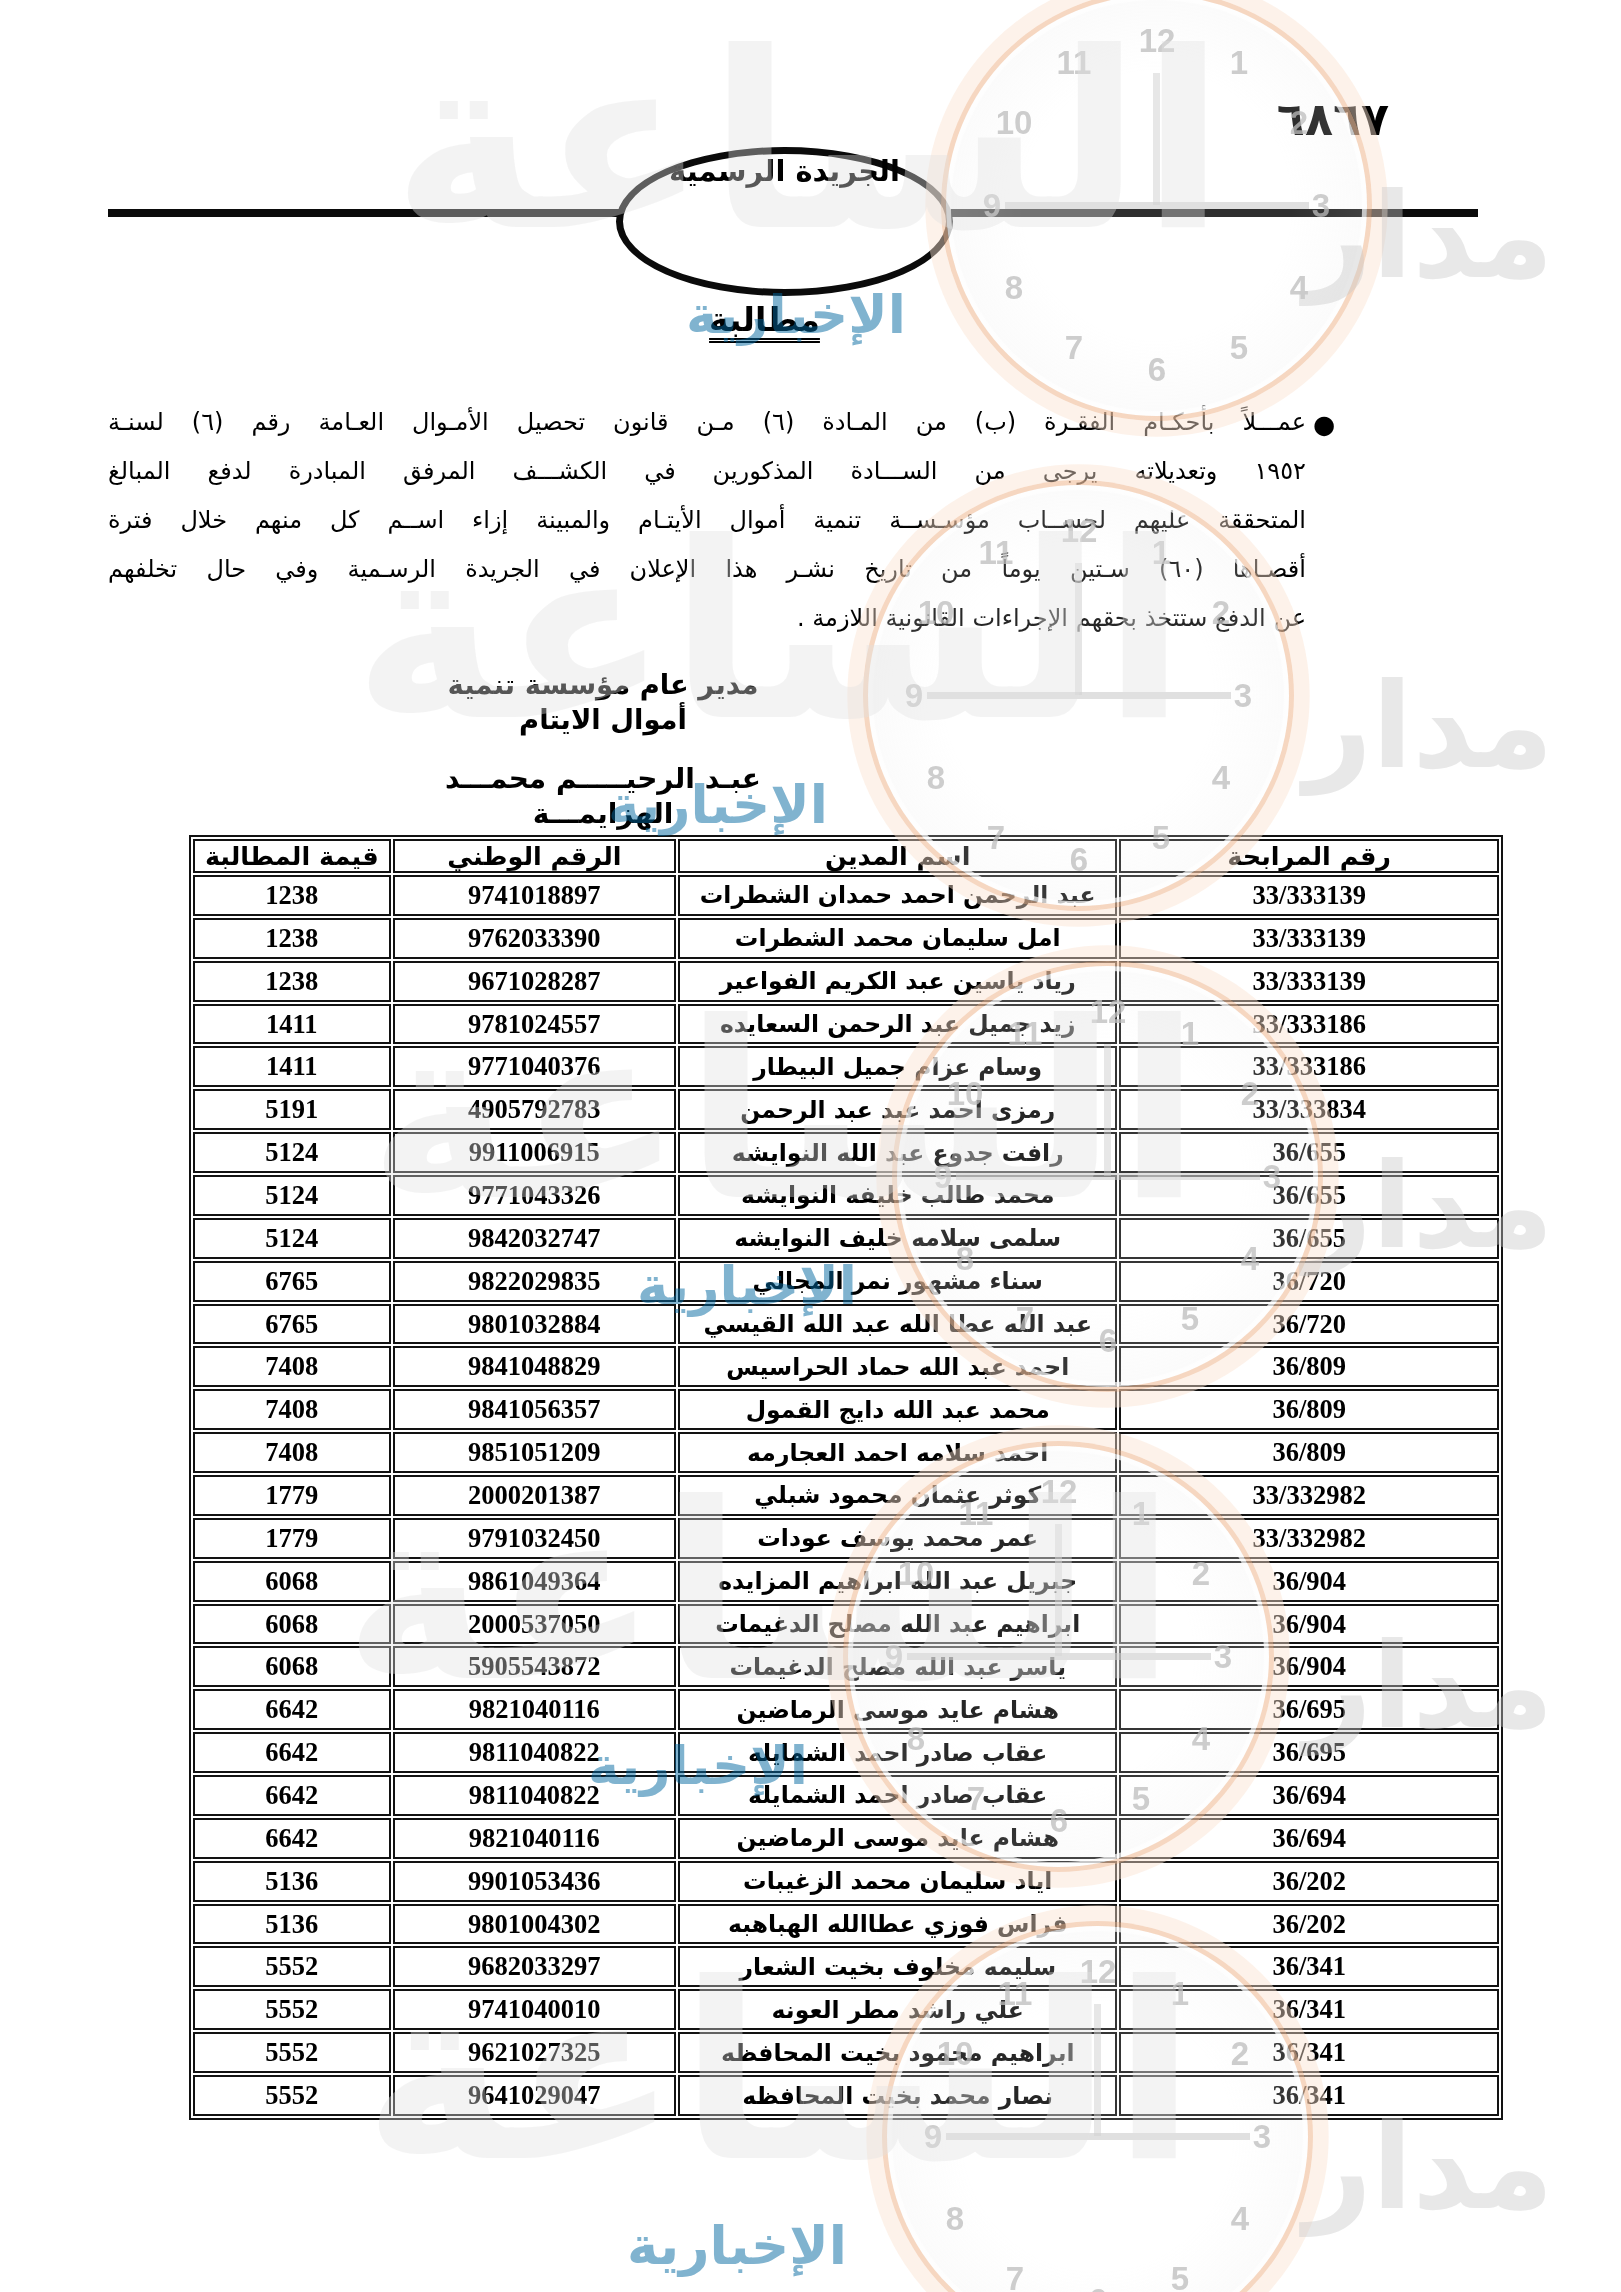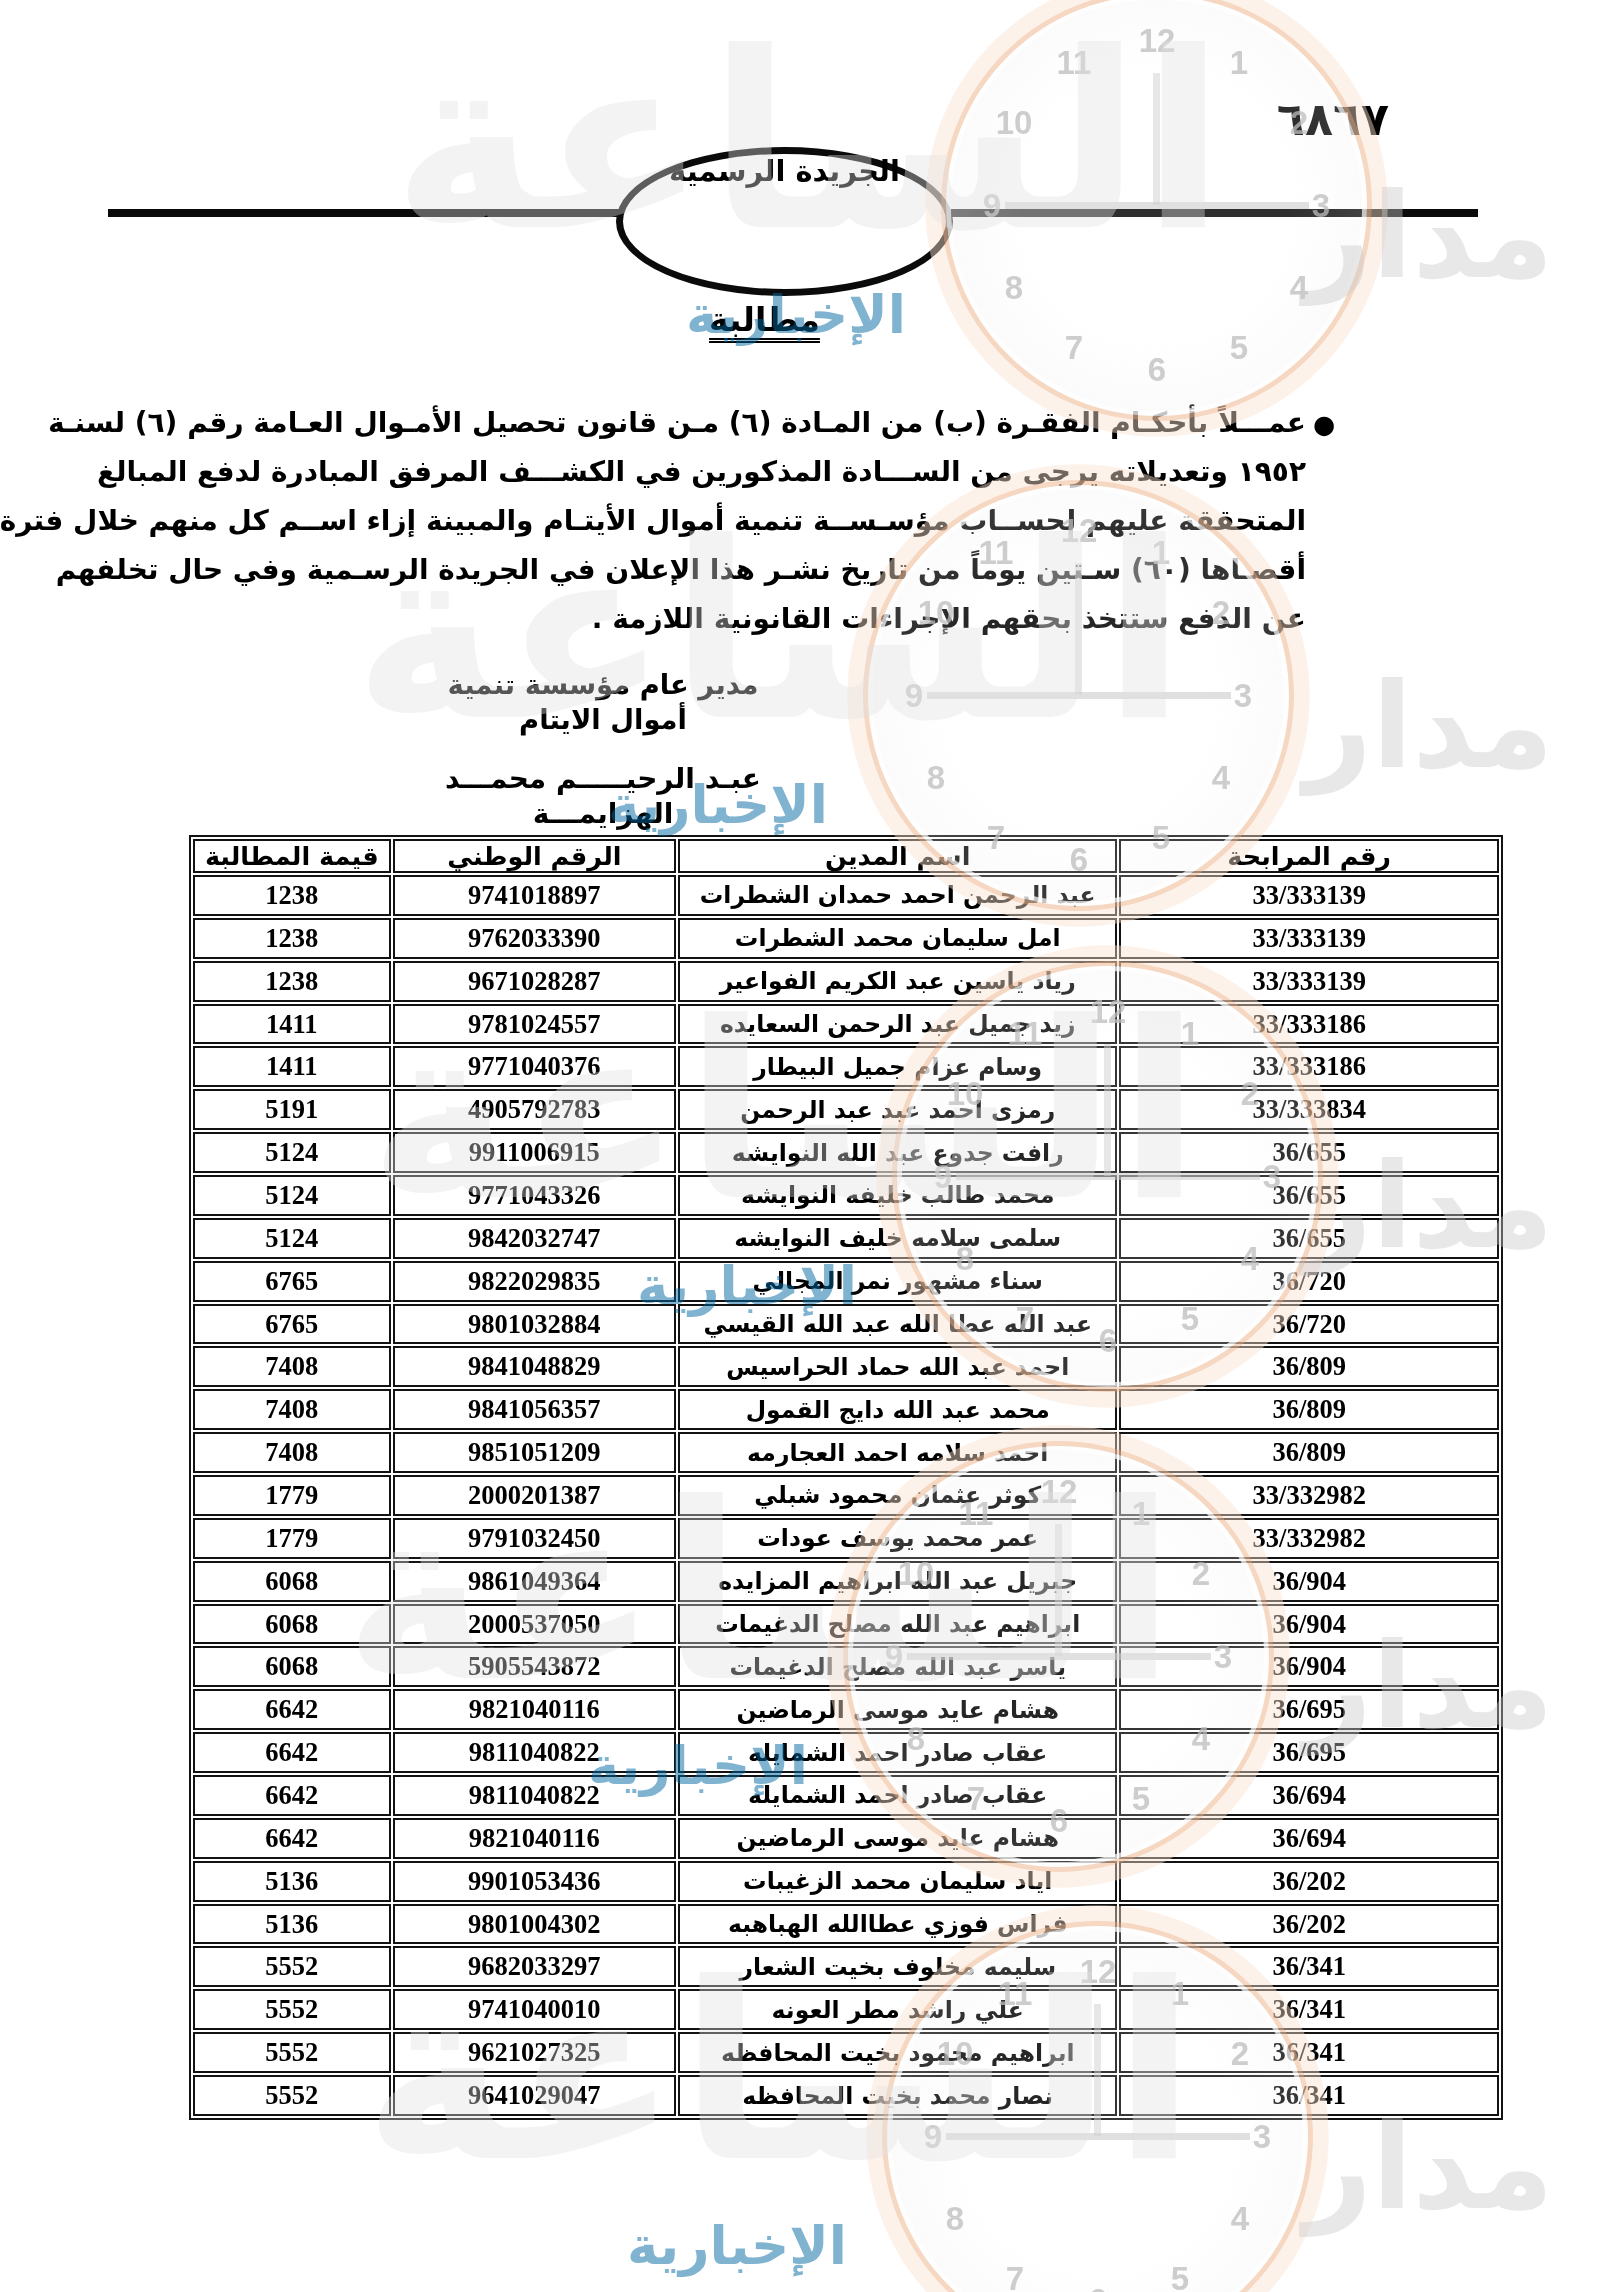--- a/index.html
+++ b/index.html
@@ -23,21 +23,21 @@
   }
 
   
   .notice-heading{
     left:0;top:300px;width:1529px;text-align:center;z-index:2;
     font-size:33px;font-weight:bold;
     text-decoration:underline double;text-decoration-thickness:2px;text-underline-offset:6.9px;
   }
   .para{left:108px;top:398px;width:1198px;z-index:2;direction:rtl;}
   .para-line{
-    height:49px;line-height:49px;font-size:28px;font-weight:bold;
+    height:49px;line-height:49px;font-size:24px;font-weight:normal;
     white-space:nowrap;text-align:justify;text-align-last:justify;overflow:visible;
   }
   .para-line.last{text-align-last:right;}
   .para-bullet{left:1313px;top:409px;font-size:25.5px;z-index:2;}
 
   .sig-block{left:412px;top:667px;width:382px;text-align:center;z-index:2;}
   .sig-title{font-size:27.4px;font-weight:bold;line-height:35px;}
   .sig-name{font-size:28px;font-weight:bold;line-height:35px;margin-top:23.5px;}
 
   

